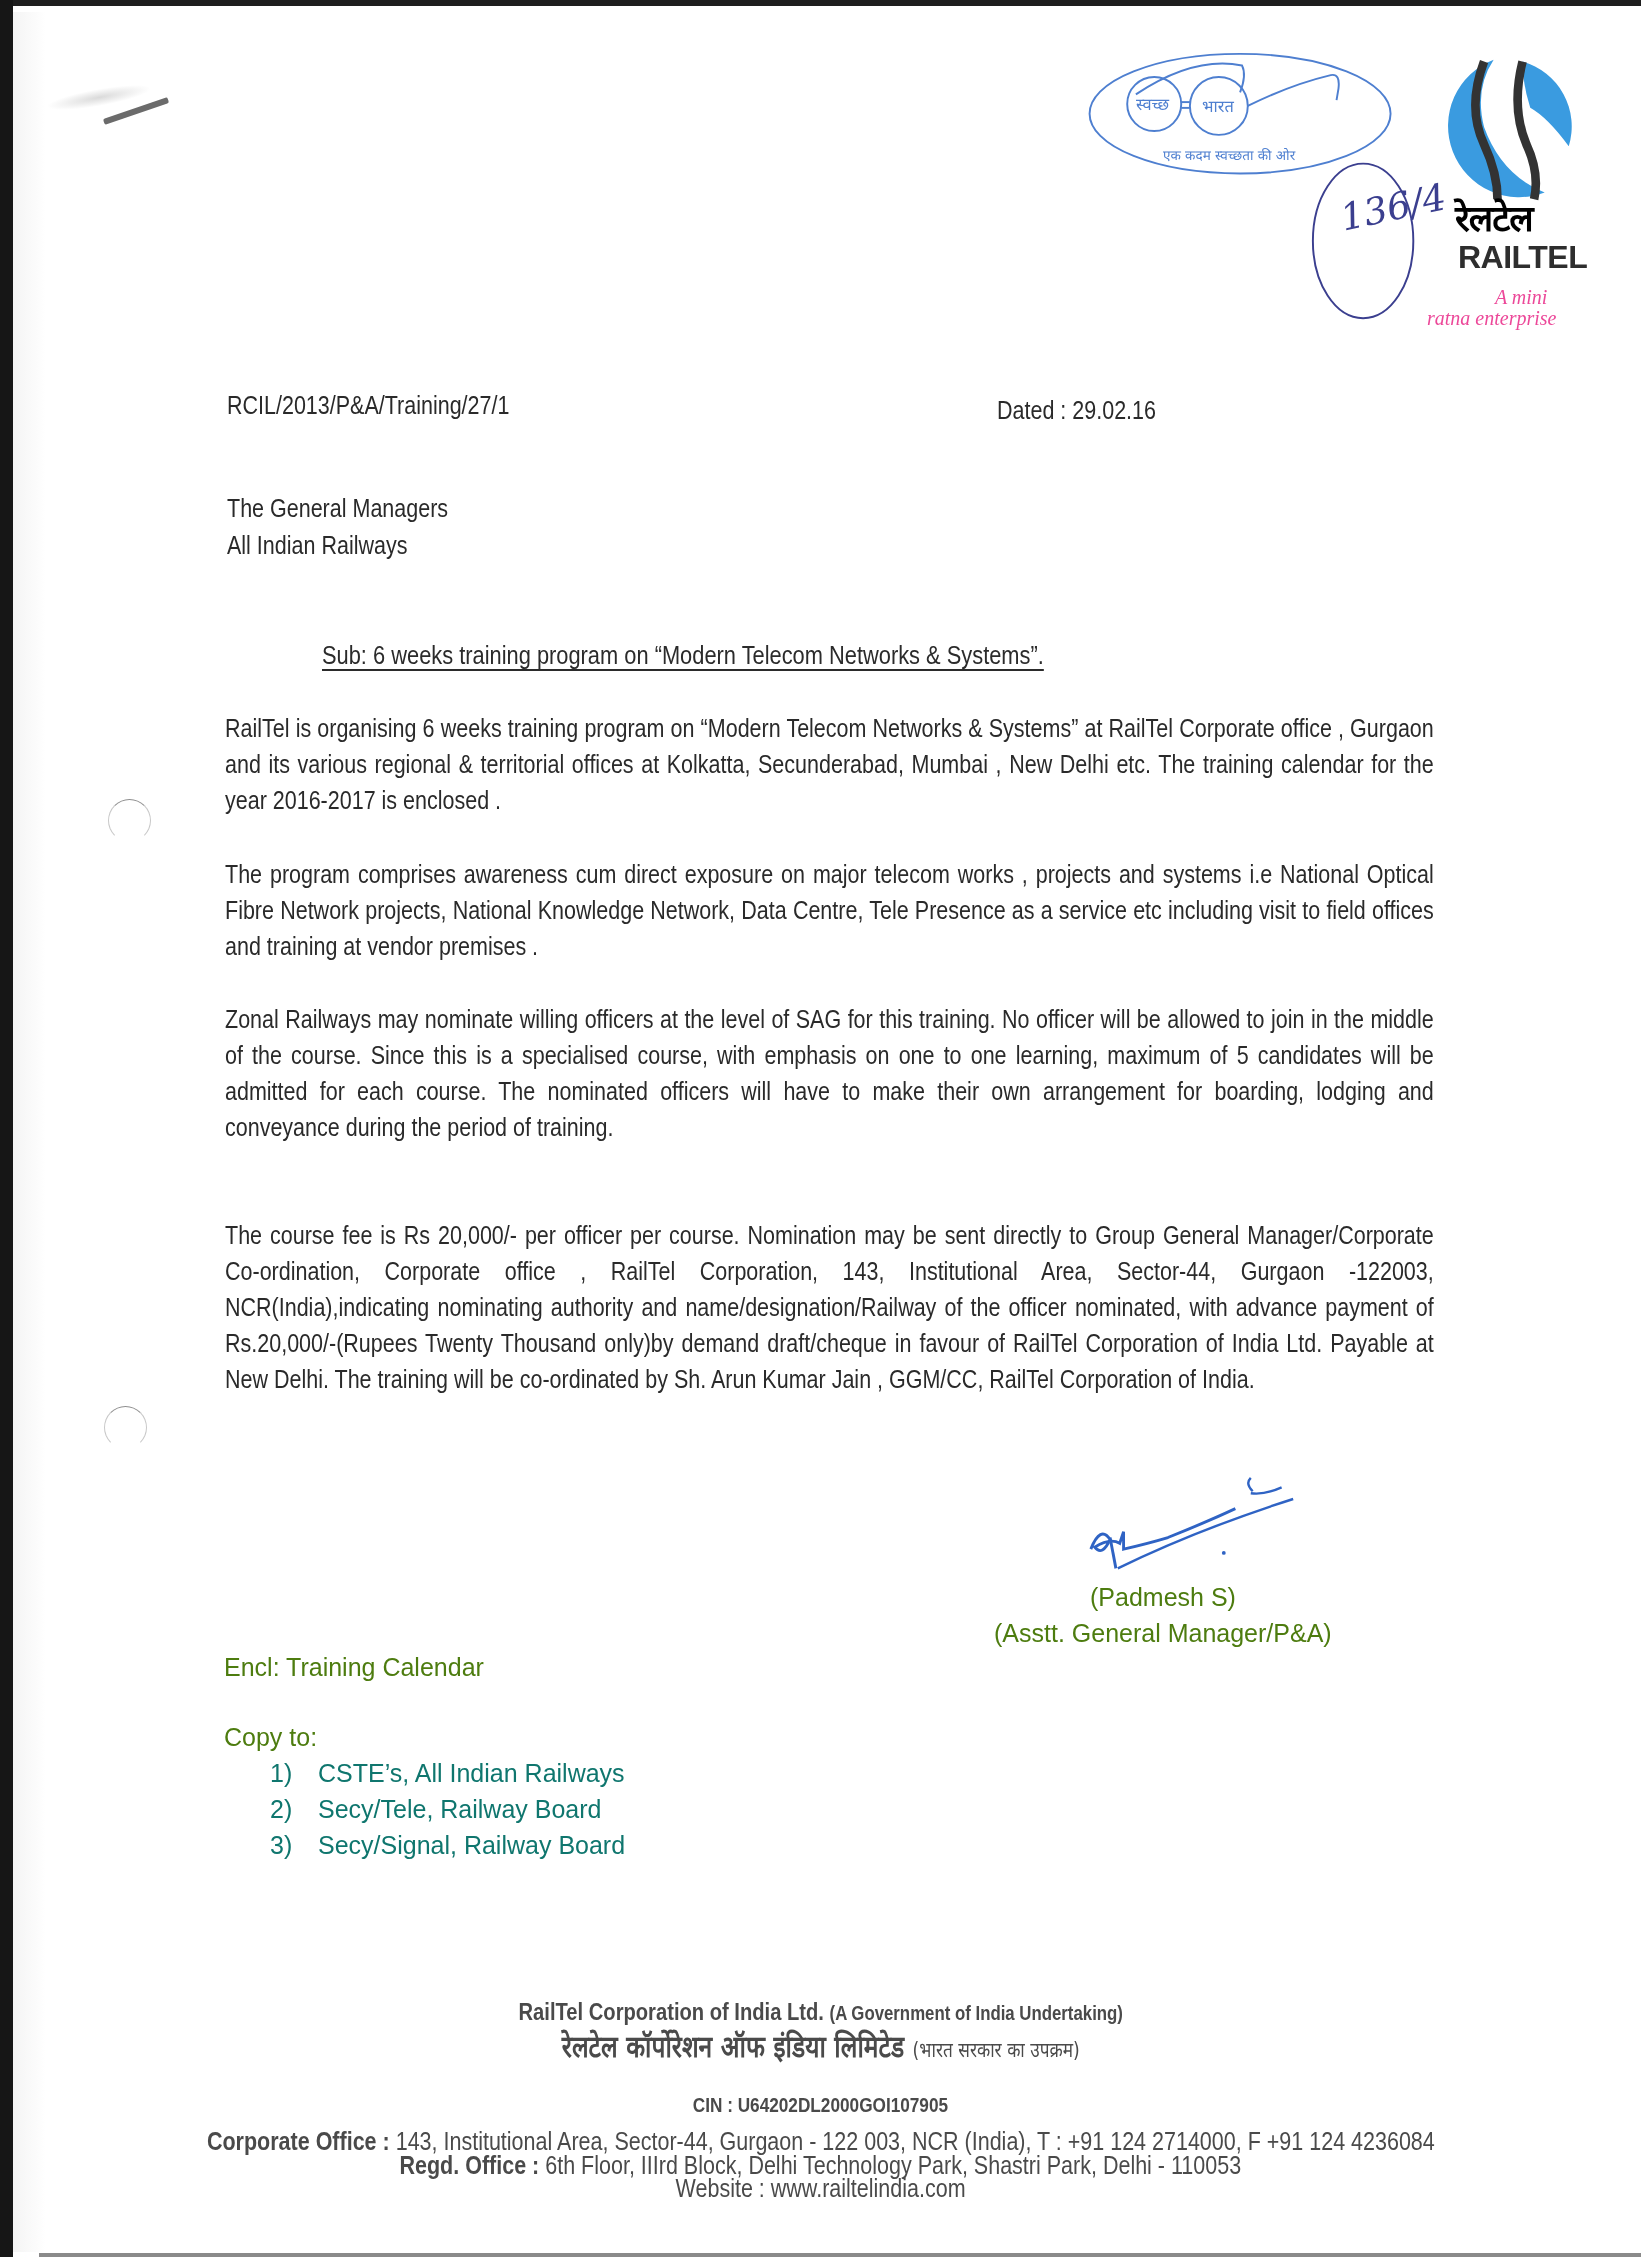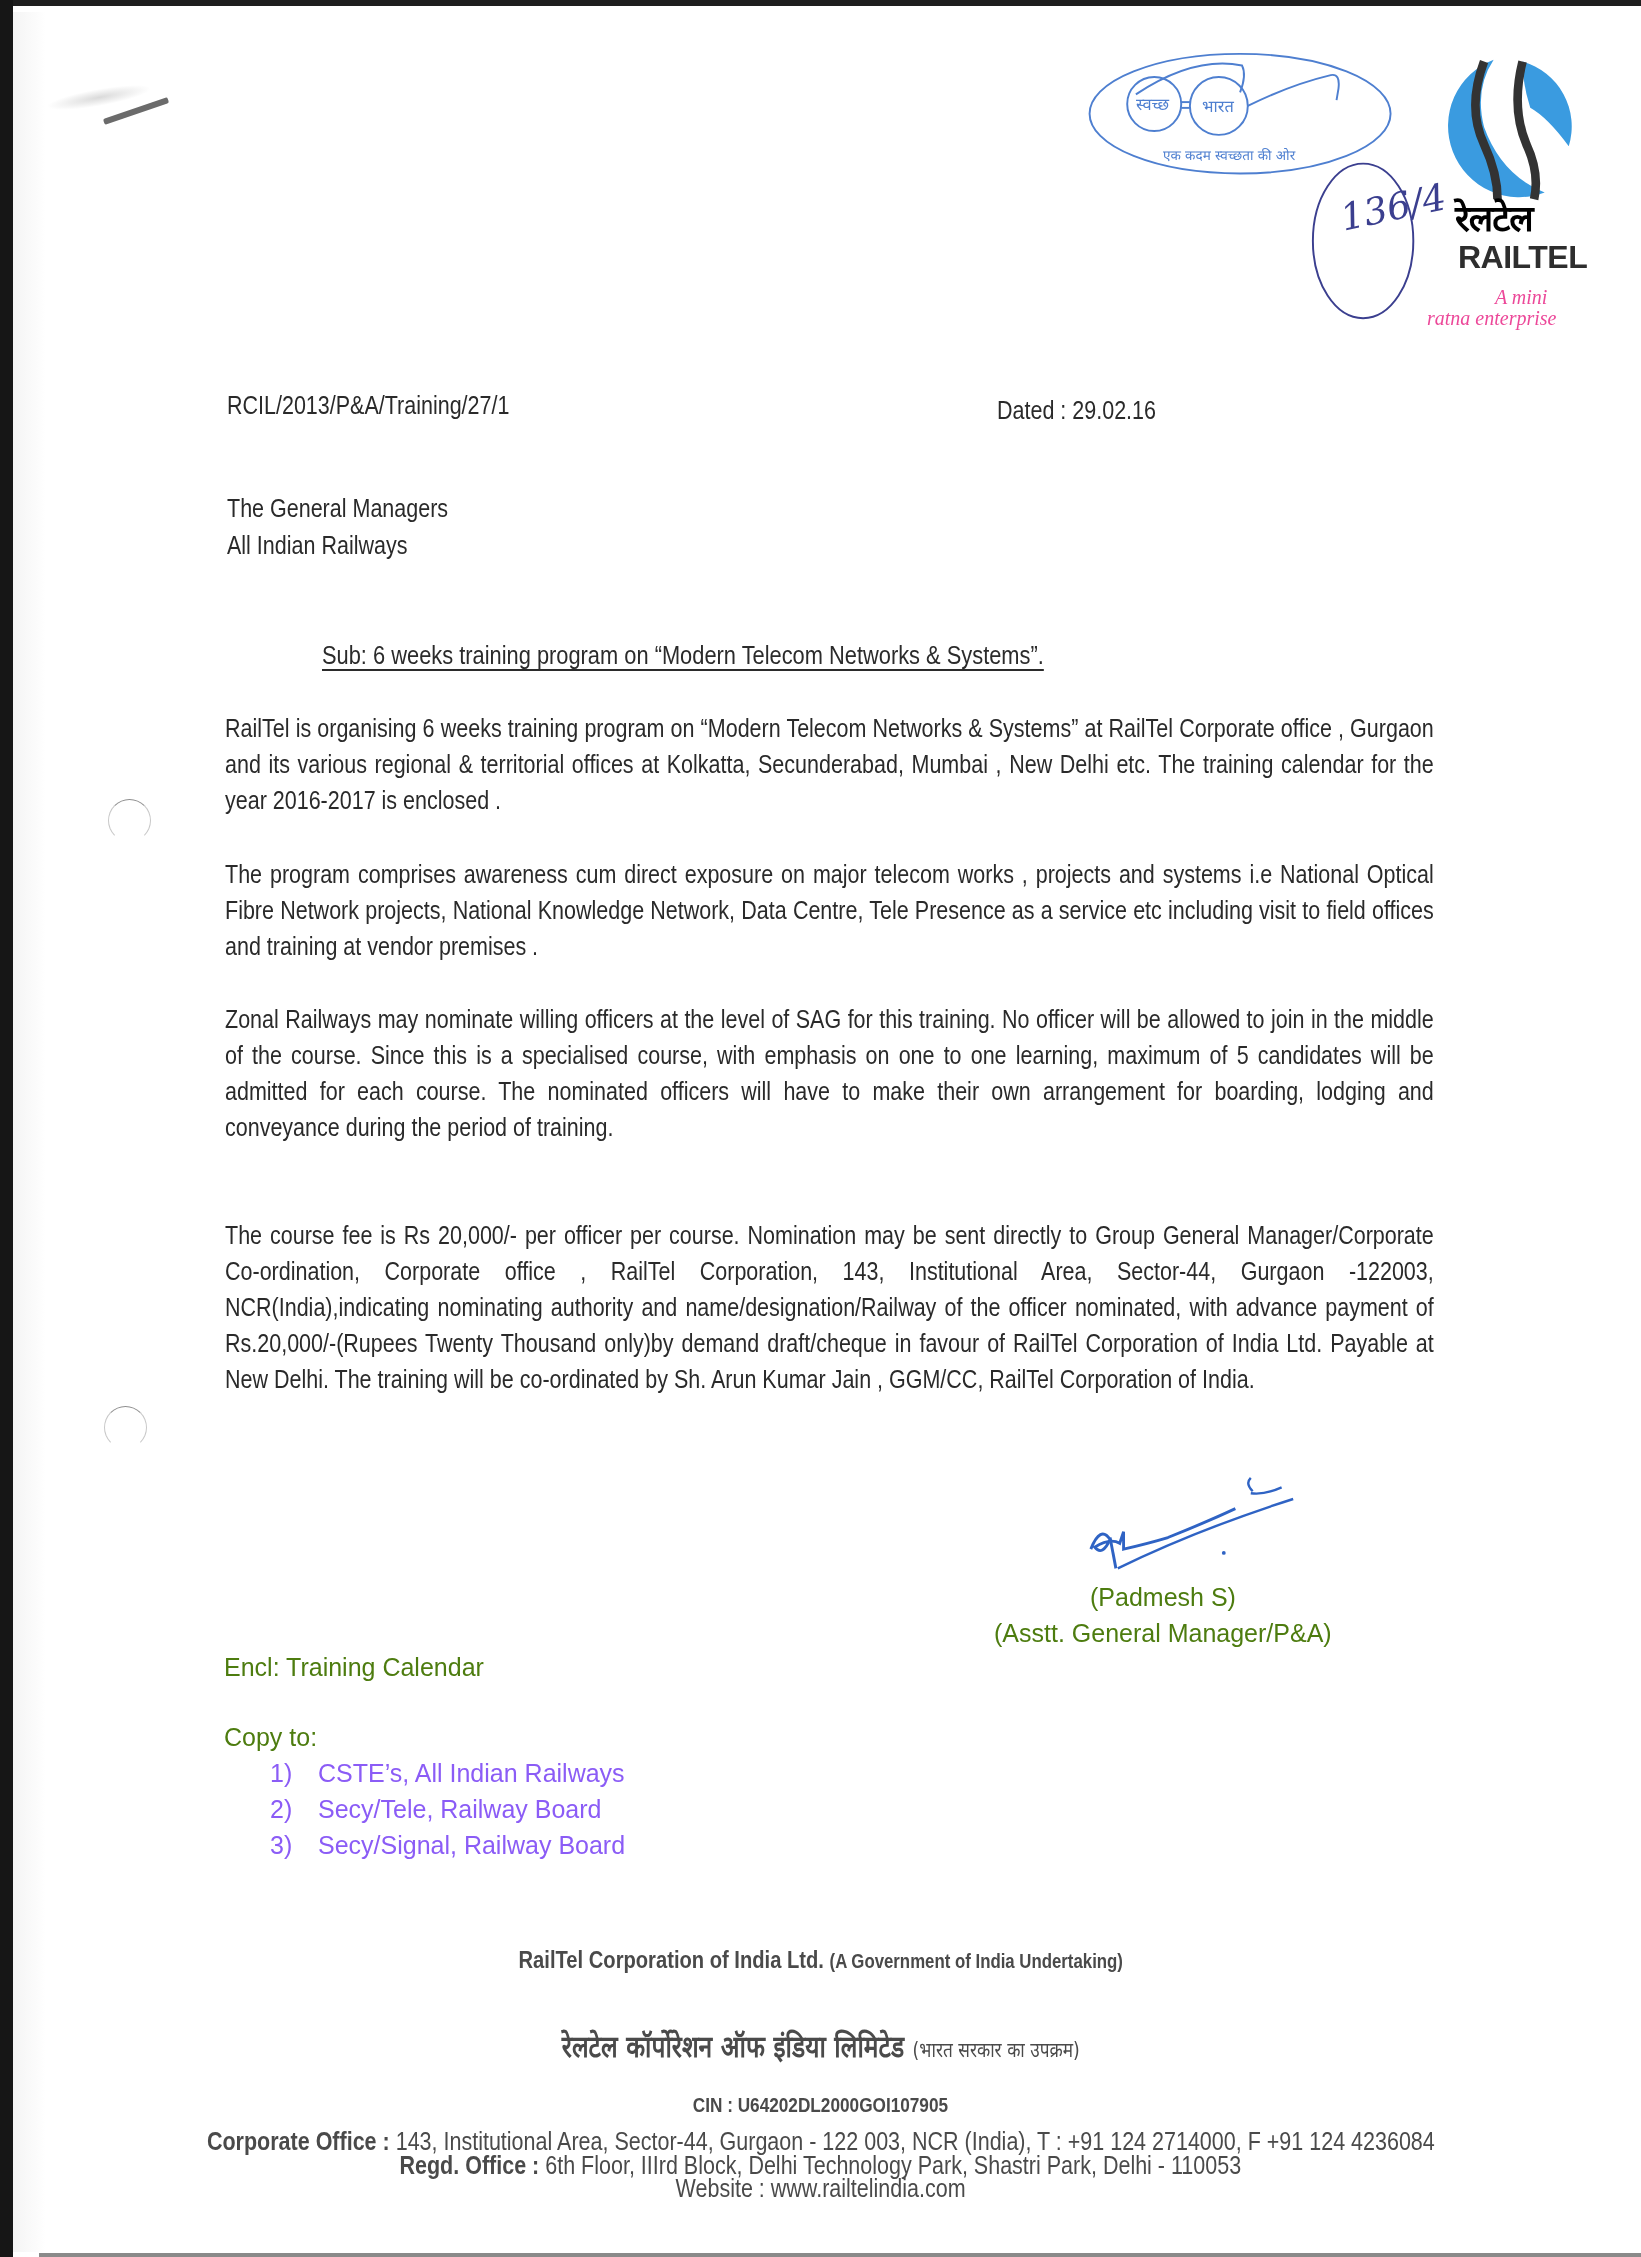--- a/index.html
+++ b/index.html
@@ -21,35 +21,35 @@
   .body-text { position: absolute; font-family: "Liberation Sans", sans-serif; font-size: 25.6px;
          color: #2a2a2a; transform-origin: 0 0; }
   .narrow { transform: scaleX(0.84); transform-origin: 0 0; }
   .para { position: absolute; left: 225px; width: 1439px; font-size: 25.6px; line-height: 36px;
          text-align: justify; text-align-last: left; transform: scaleX(0.84); transform-origin: 0 0; color: #2a2a2a; }
   .subject { position: absolute; left: 322px; top: 640px; font-size: 26px; text-decoration: underline;
          text-underline-offset: 4.8px; transform: scaleX(0.84); transform-origin: 0 0; white-space: nowrap; }
 
   .sig-text { position: absolute; font-size: 25px; color: #4d7c0f; white-space: nowrap; }
   .copy-list { position: absolute; left: 270px; top: 1759px; list-style: none; margin: 0; padding: 0; }
-  .copy-list li { height: 36px; font-size: 25px; color: #8b5cf6; white-space: nowrap; }
+  .copy-list li { height: 36px; font-size: 25px; color: #0f766e; white-space: nowrap; }
   .copy-list .num { display: inline-block; width: 48px; }
   .railtel-hindi { position: absolute; left: 1455px; top: 193px; font-size: 36px; font-weight: bold; color: #000000;
          font-family: "DejaVu Sans", sans-serif; letter-spacing: -1px; }
   .railtel-en { position: absolute; left: 1458px; top: 239px; font-size: 32px; font-weight: bold; color: #2e2e2e;
          font-family: "Liberation Sans", sans-serif; letter-spacing: -0.5px; }
   .tagline { position: absolute; font-family: "Liberation Serif", serif; font-style: italic; color: #ec4899; font-size: 20px; white-space: nowrap; }
 
   .stamp { position: absolute; left: 1078px; top: 46px; width: 328px; height: 145px; }
   .stamp-text { position: absolute; font-family: "DejaVu Sans", sans-serif; color: #4e7fd0; white-space: nowrap; }
 
   .footer-line { position: absolute; left: 0; width: 1641px; text-align: center; white-space: nowrap; color: #4a4a4a; }
   .footer-hindi { top: 2025px; font-size: 30px; font-family: "DejaVu Sans", sans-serif; font-weight: bold; }
   .footer-hindi .small { font-size: 21px; font-weight: normal; }
-  .footer-en { top: 1946px; font-size: 24px; font-weight: bold; text-align: center; }
+  .footer-en { top: 1998px; font-size: 24px; font-weight: bold; text-align: center; }
   .footer-en .small { font-size: 20px; }
   .footer-cin { top: 2094px; font-size: 20px; font-weight: bold; }
   .footer-addr { font-size: 25px; }
   .footer-addr b { font-weight: bold; }
 </style>
 </head>
 <body>
 
 <div class="scan-top"></div>
 <div class="scan-left"></div>

